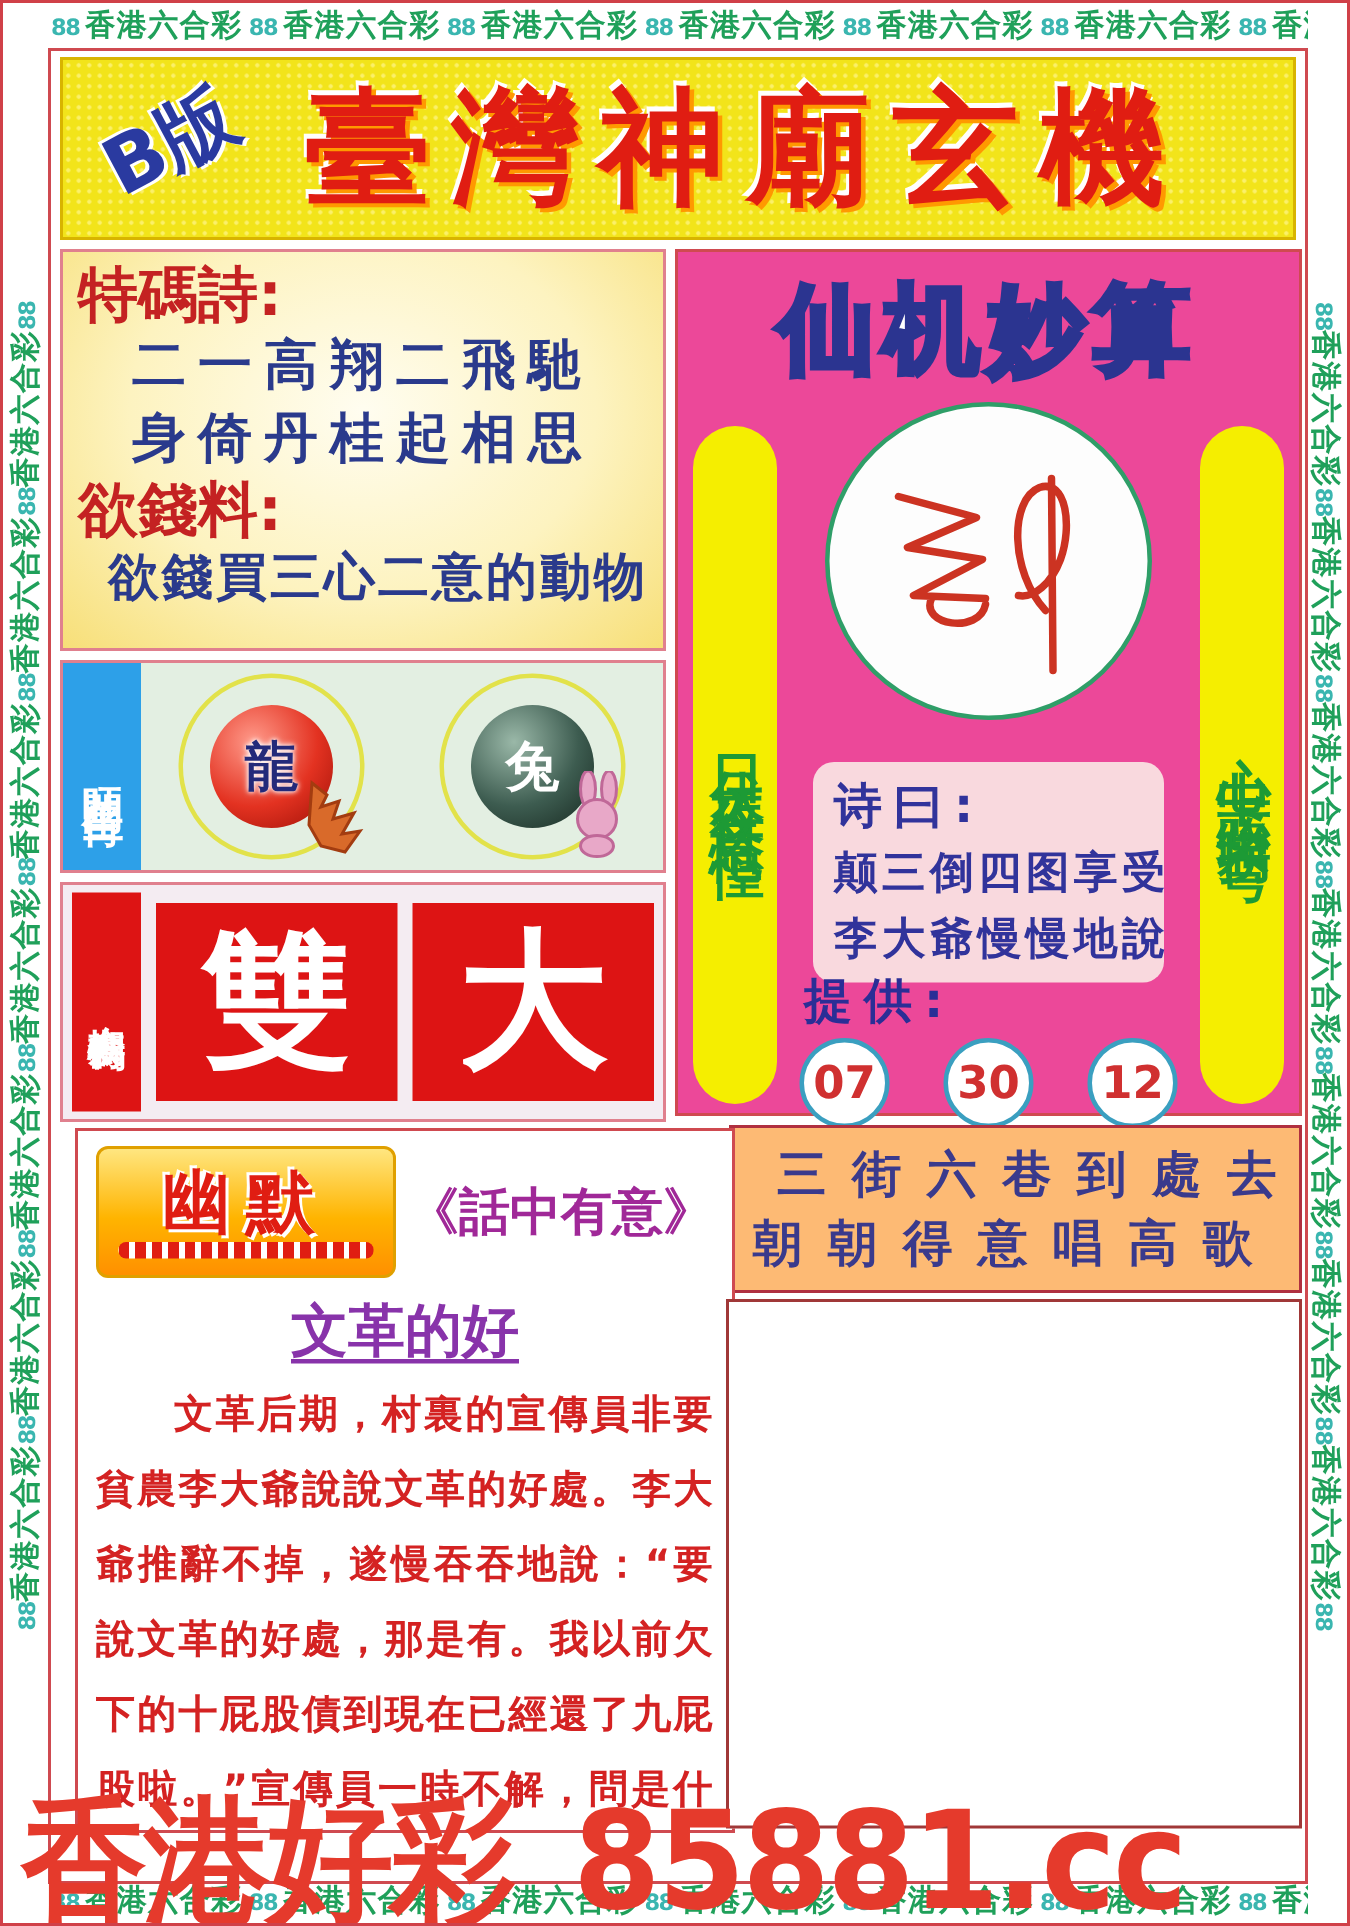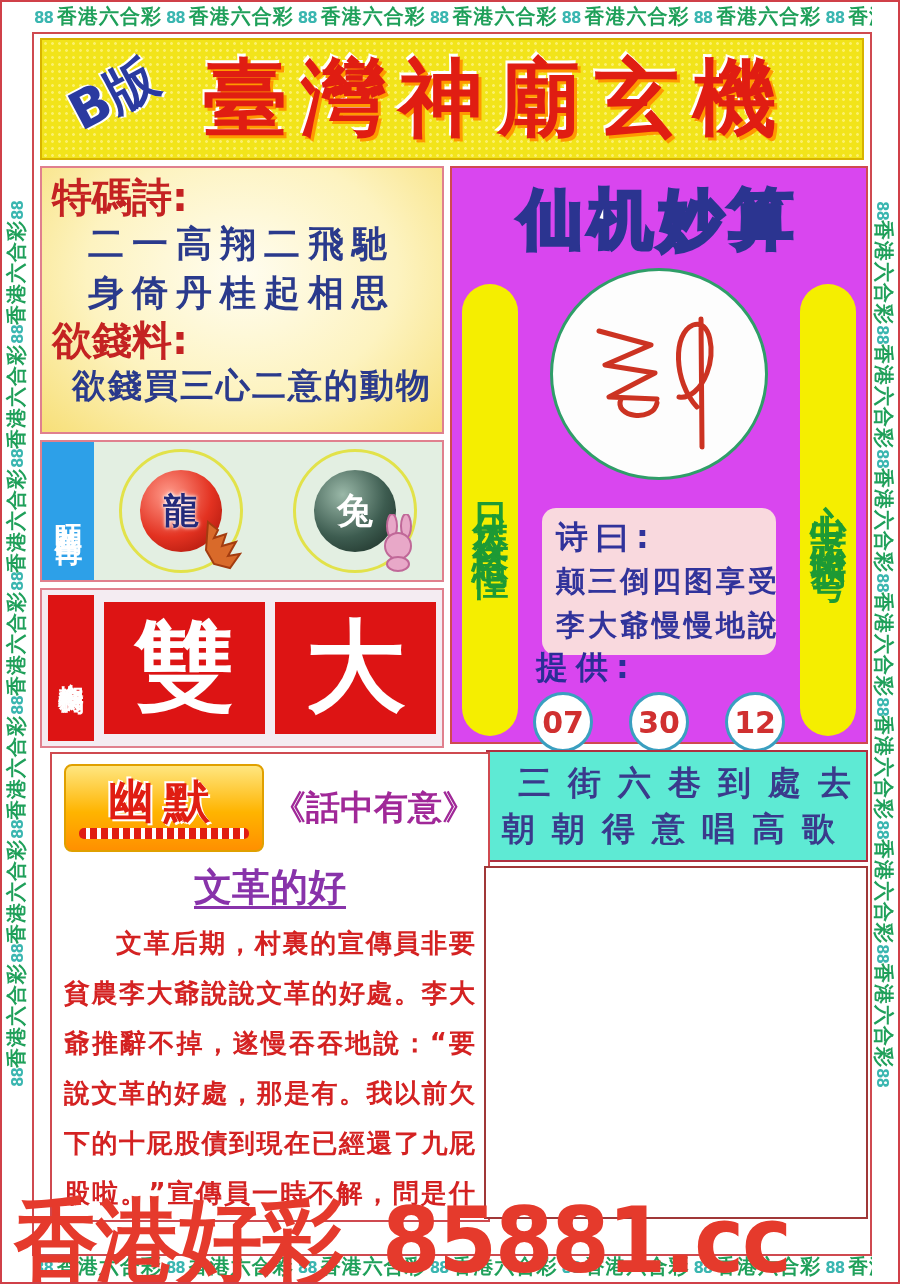--- a/index.html
+++ b/index.html
@@ -66,21 +66,21 @@
   
   .special-box{left:6px;top:554px;width:404px;height:160px;border:2px solid #e0808e;
     background:#f4ecf2;display:flex;align-items:center;padding:6px;gap:10px;}
   .slabel{width:46px;height:146px;background:#dd1414;color:#fff;font-weight:bold;
     font-size:25px;writing-mode:vertical-rl;text-orientation:upright;
     display:flex;align-items:center;justify-content:center;letter-spacing:2px;}
   .sq{width:178px;height:132px;background:#dd1414;color:#fff;display:flex;
     align-items:center;justify-content:center;font-size:100px;font-weight:bold;}
   
   .oracle-box{left:416px;top:132px;width:418px;height:578px;border:2px solid #cf4a50;
-    background:#d946ef;}
+    background:#ec4899;}
   .oracle-title{position:absolute;left:0;right:0;top:8px;text-align:center;
     font-size:64px;font-weight:bold;color:#fff;-webkit-text-stroke:4px #2b3490;
     letter-spacing:6px;white-space:nowrap;}
   .pill{position:absolute;top:116px;width:56px;height:452px;background:#f5ee00;
     border-radius:28px;writing-mode:vertical-rl;text-orientation:upright;
     display:flex;align-items:center;justify-content:center;
     font-size:36px;font-weight:bold;color:#1d9a35;letter-spacing:10px;}
   .pill.left{left:10px;}
   .pill.right{right:10px;}
   .oracle-circle{position:absolute;left:50%;top:100px;transform:translateX(-50%);
@@ -93,21 +93,21 @@
     line-height:1.5;white-space:nowrap;}
   .provide{position:absolute;left:84px;top:478px;font-size:32px;font-weight:bold;
     color:#2a2e96;letter-spacing:8px;}
   .numbers{position:absolute;left:0;right:0;top:524px;display:flex;gap:36px;
     justify-content:center;}
   .numball{width:54px;height:54px;border:3px solid #3a9fc0;border-radius:50%;
     background:#fff;display:flex;align-items:center;justify-content:center;
     font-size:30px;font-weight:bold;color:#d03030;}
   
   .verse-box{left:452px;top:716px;width:382px;height:112px;border:2px solid #b03040;
-    background:#5eead4;padding:8px 6px;overflow:hidden;}
+    background:#fdba74;padding:8px 6px;overflow:hidden;}
   .verse-line{font-size:33px;font-weight:bold;color:#3a3a8c;letter-spacing:17px;
     font-family:"DejaVu Serif",serif;white-space:nowrap;line-height:1.4;}
   .verse-line.l1{padding-left:24px;}
   .verse-line.l2{padding-left:8px;}
   
   .humor-box{left:16px;top:718px;width:440px;height:470px;border:2px solid #cf4a50;
     background:#fff;padding:10px 12px;overflow:hidden;}
   .humor-head{display:flex;align-items:center;gap:8px;}
   .humor-logo{width:198px;height:84px;border:2px solid #e0a000;border-radius:8px;
     background:linear-gradient(180deg,#ffe680 0%,#ffb400 55%,#ff9000 100%);

